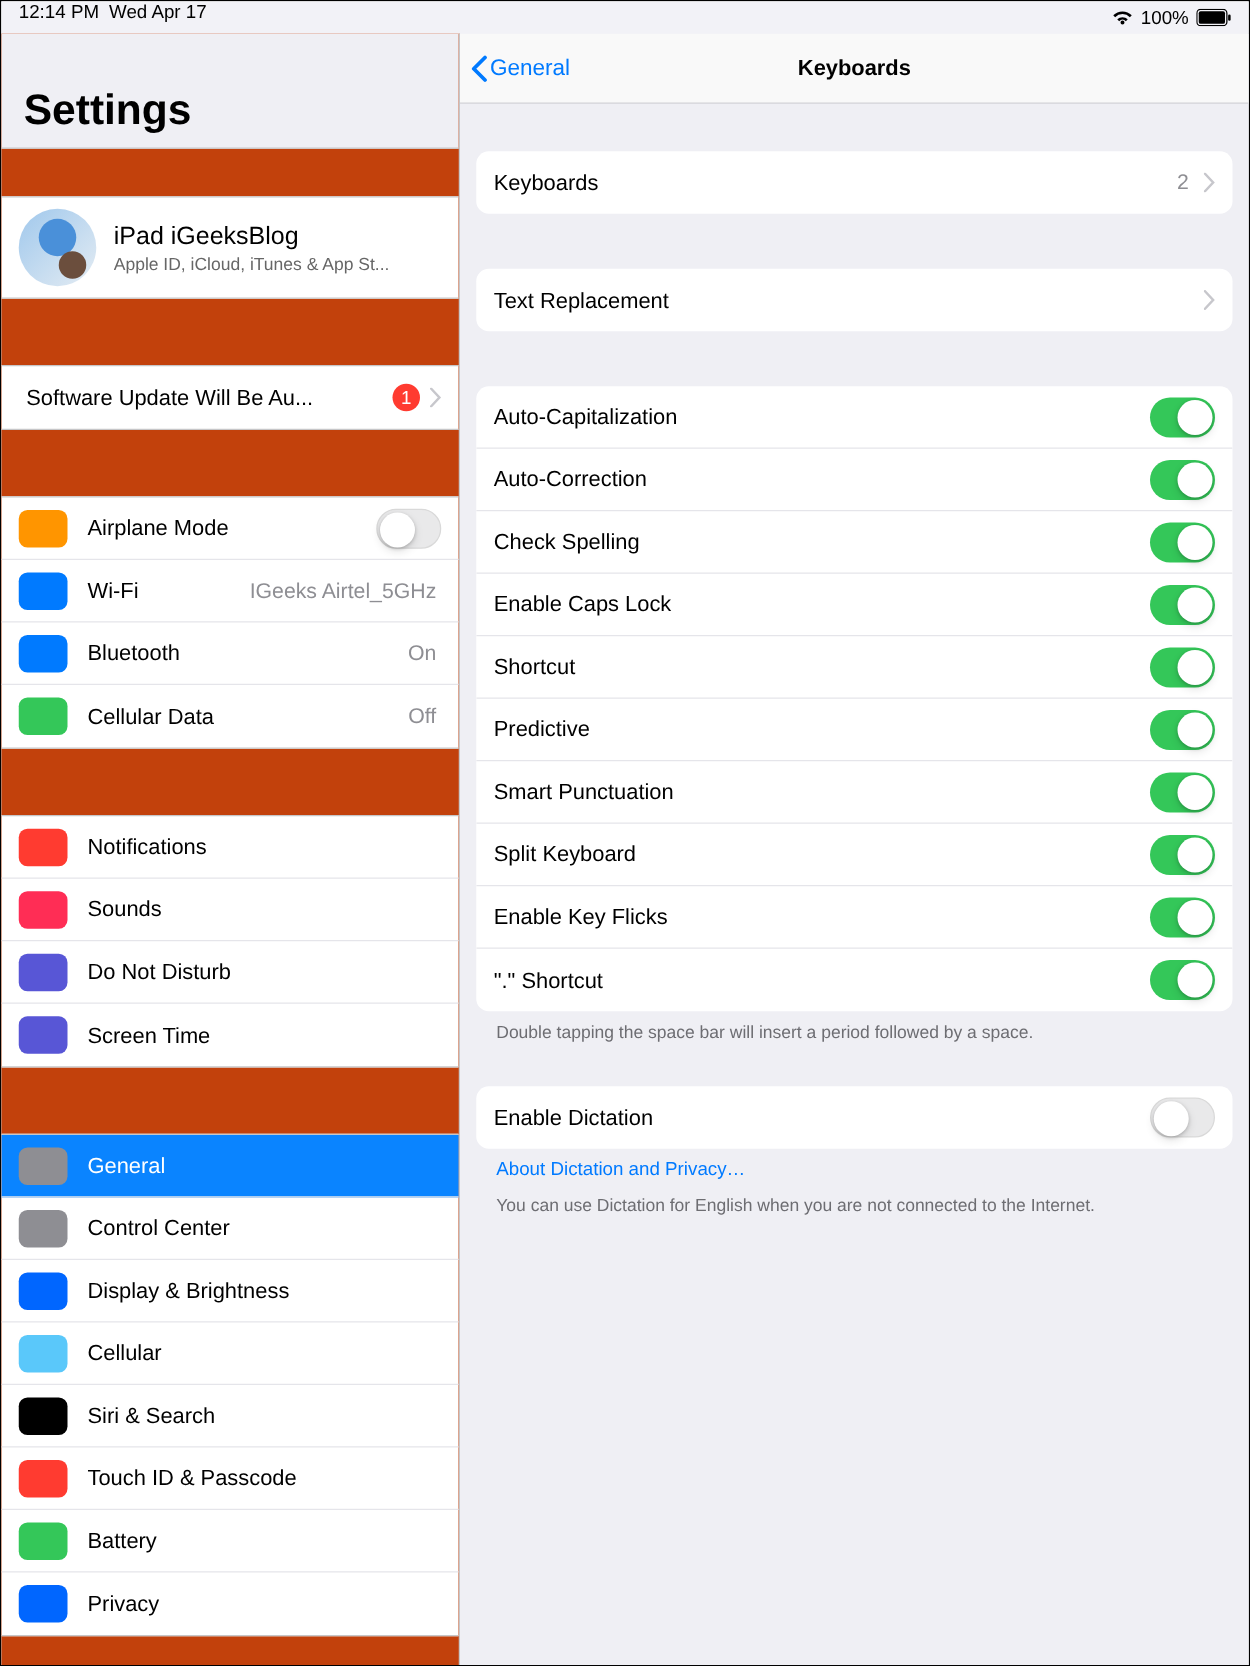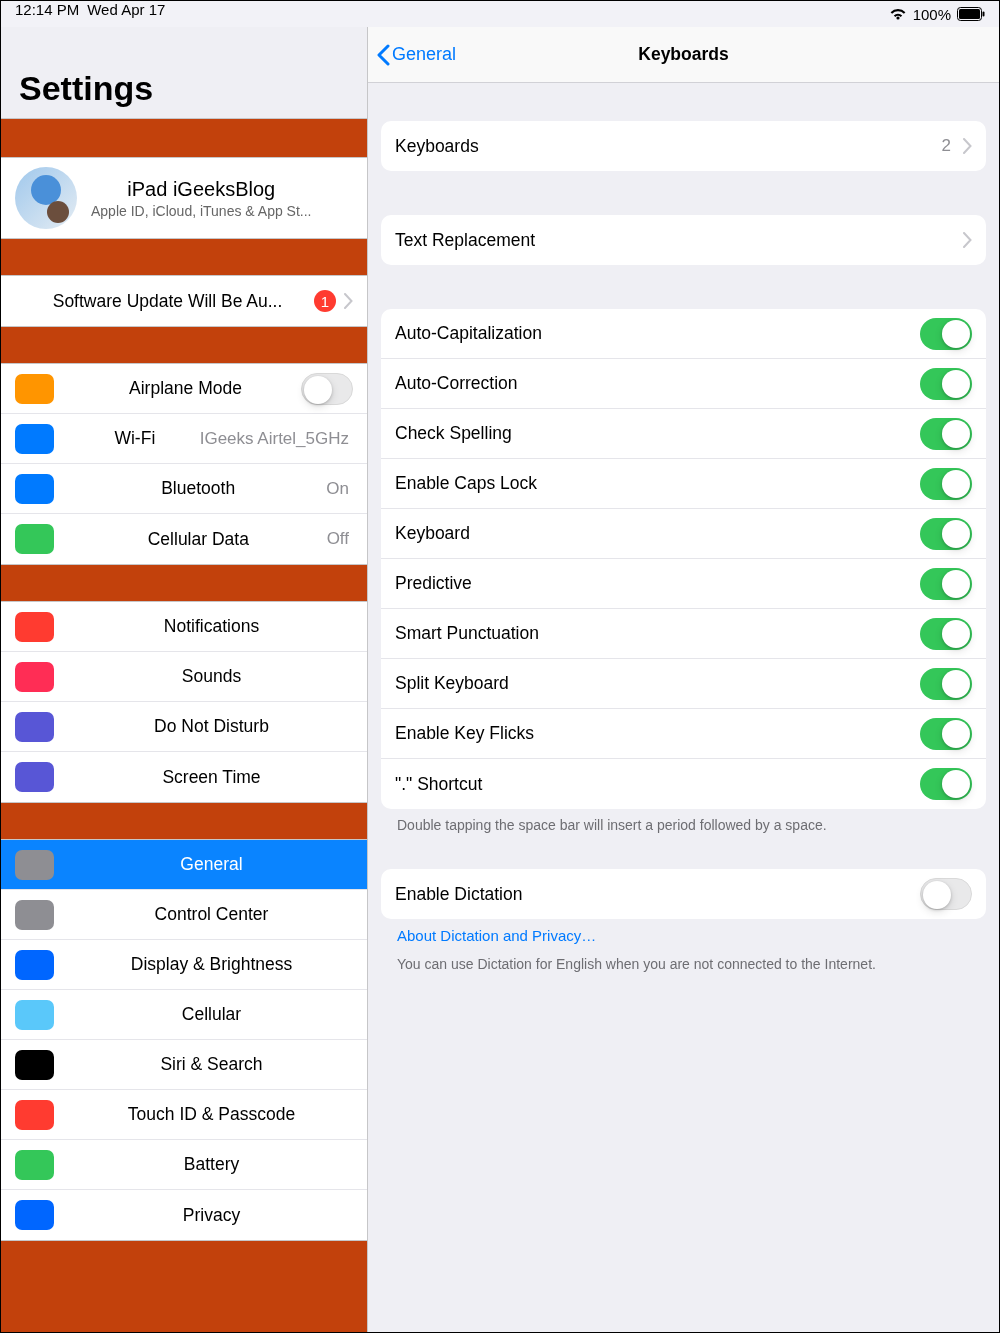--- a/index.html
+++ b/index.html
@@ -62,21 +62,21 @@
 .drow .label { font-size:17.5px; }
 .footer-text { color:#6d6d72; font-size:14px; padding: 8px 16px 4px 16px; }
 .link-text { color:#007aff; font-size:15px; padding: 8px 16px 6px 16px; }
 
 
 .orange{background:#ff9500;} .blue{background:#007aff;} .green{background:#34c759;}
 .red{background:#ff3b30;} .purple{background:#5856d6;}
 .gray{background:#8e8e93;} .lightblue{background:#5ac8fa;} .black{background:#000;}
 
 .sidebar-scroll { overflow-y:auto; }
-.sidebar .section { border-radius:0; margin-bottom:0; margin-top: 0; text-align: center; }
+.sidebar .section { border-radius:0; margin-bottom:17px; margin-top: 0; }
 .sidebar .gap { height: 36px; }
 </style>
 </head>
 <body>
 
 <div class="status-bar">
   <div class="status-left">
     <span>12:14 PM</span>
     <span>Wed Apr 17</span>
   </div>
@@ -352,21 +352,21 @@
               <div class="knob"></div>
             </div>
           </div>
           <div class="drow">
             <span class="label">Enable Caps Lock</span>
             <div class="switch on">
               <div class="knob"></div>
             </div>
           </div>
           <div class="drow">
-            <span class="label">Keyboard</span>
+            <span class="label">Shortcut</span>
             <div class="switch on">
               <div class="knob"></div>
             </div>
           </div>
           <div class="drow">
             <span class="label">Predictive</span>
             <div class="switch on">
               <div class="knob"></div>
             </div>
           </div>

